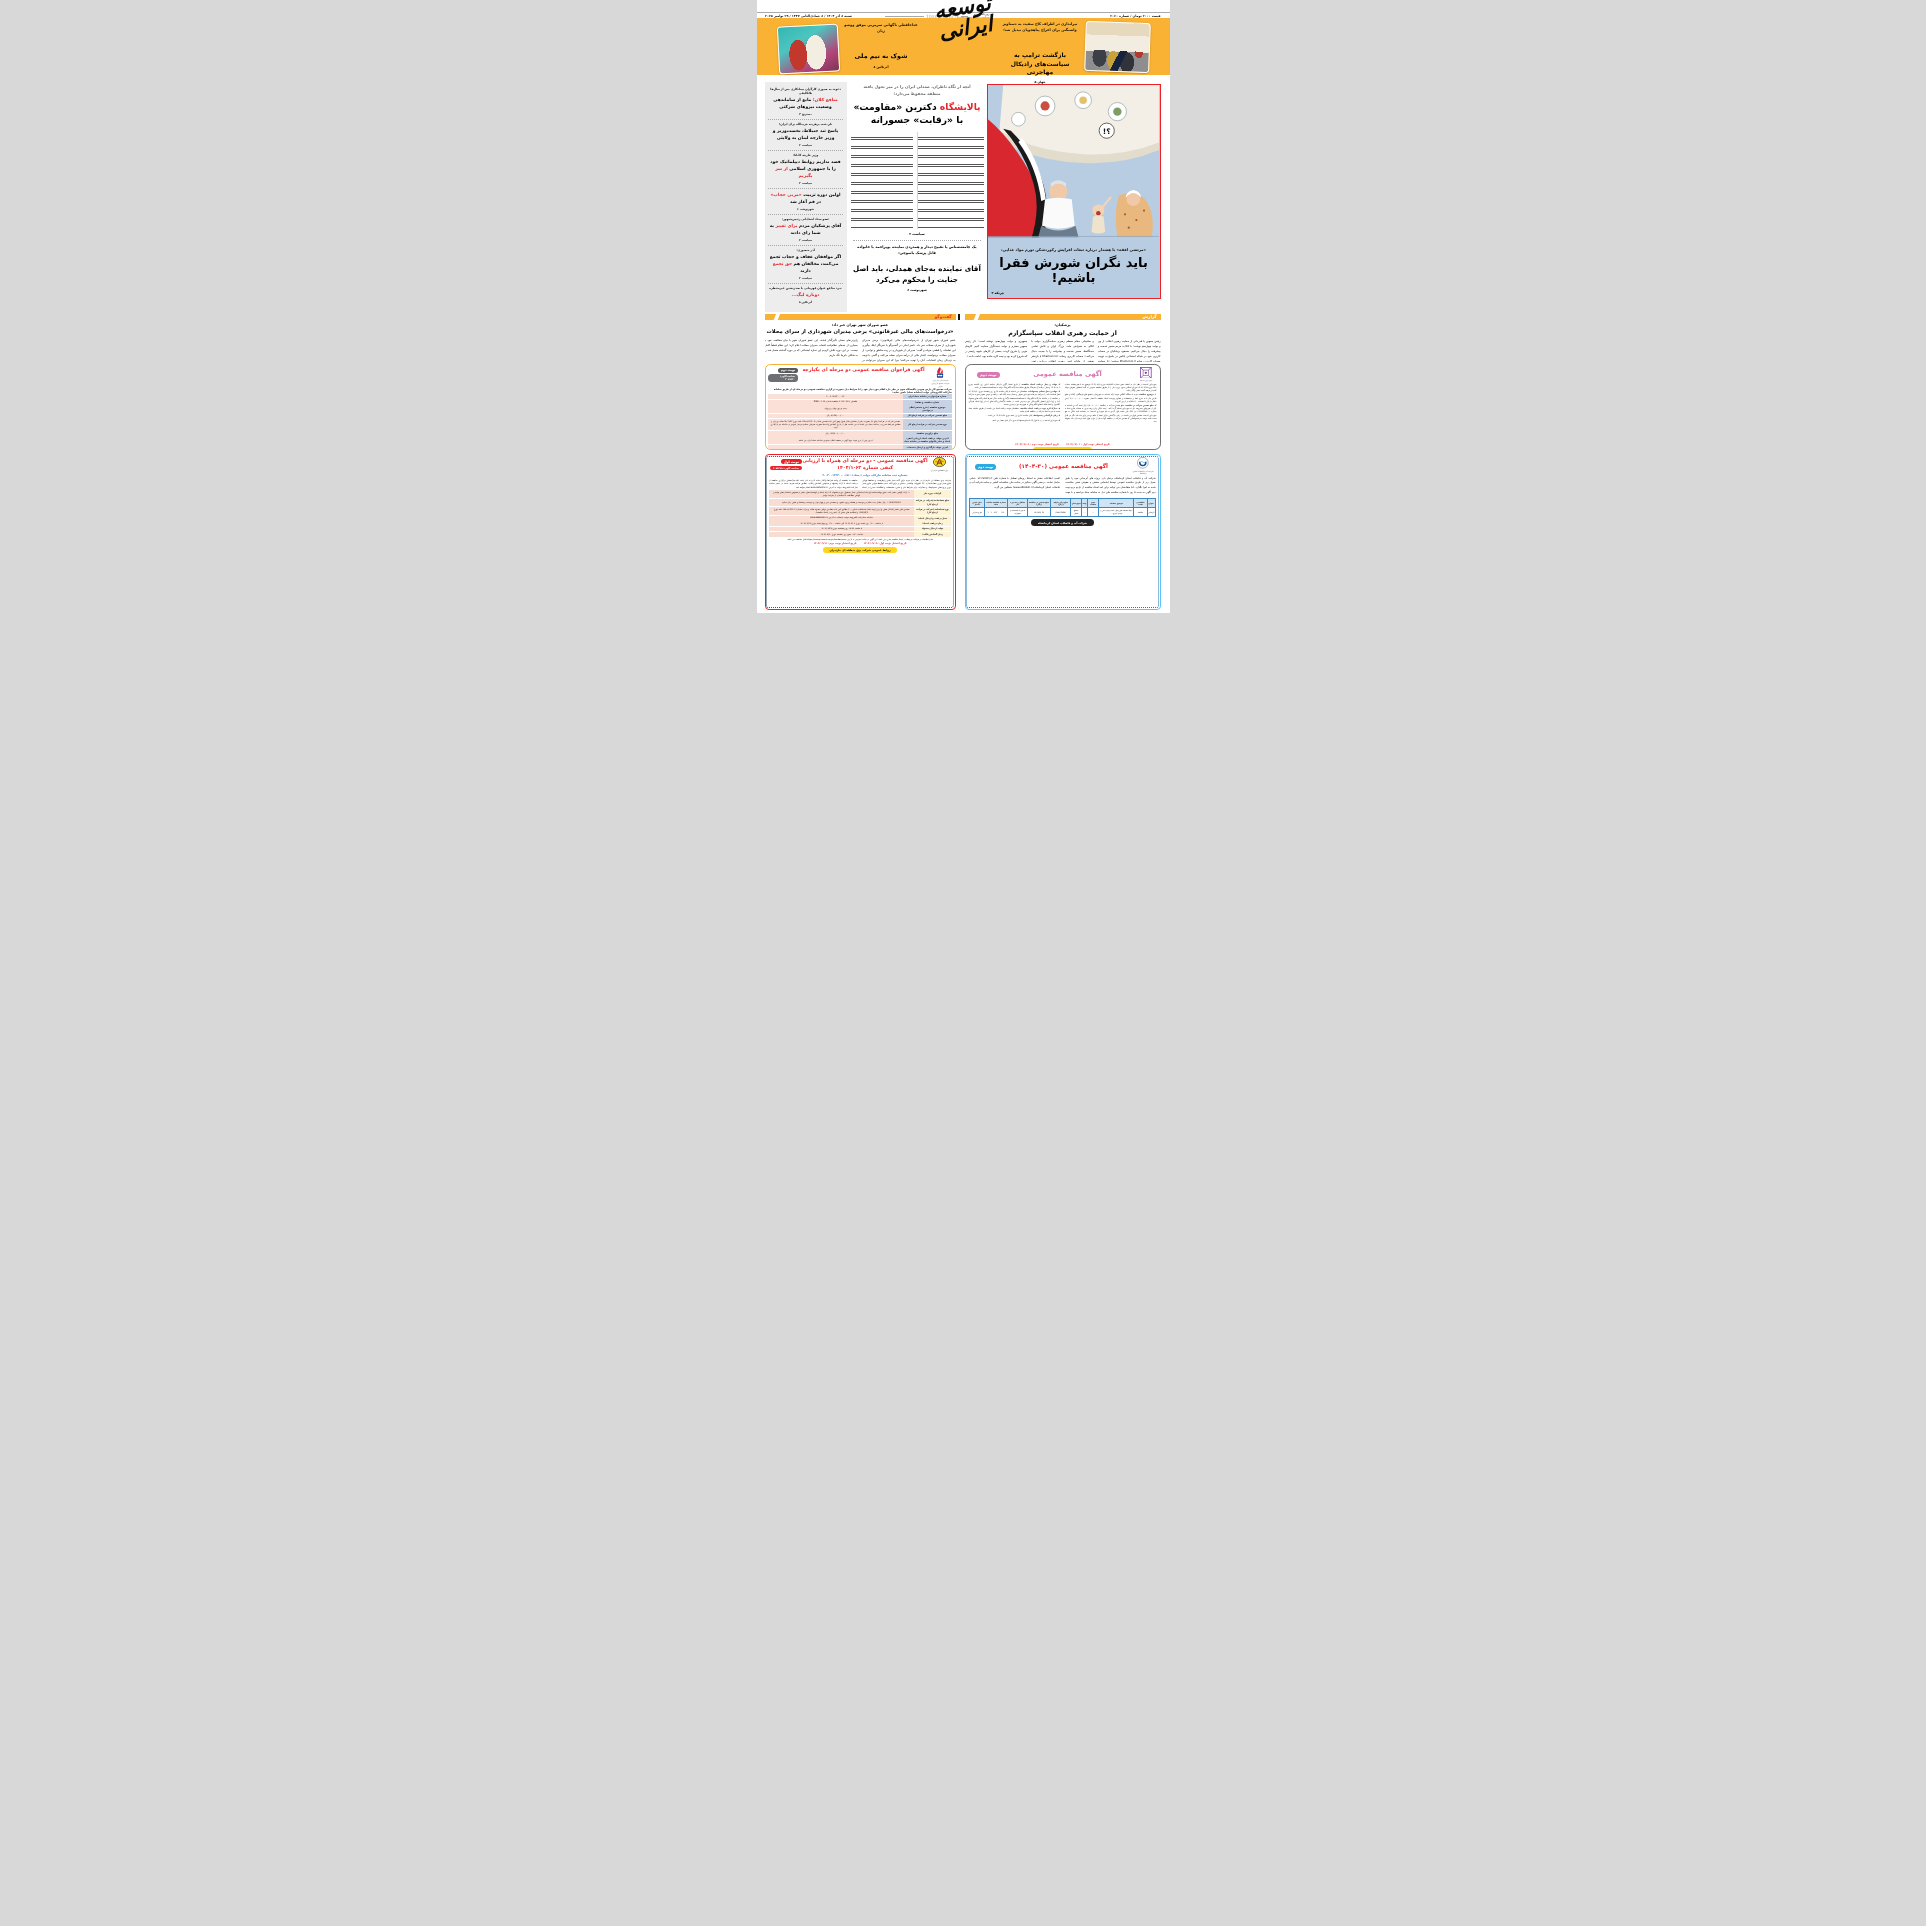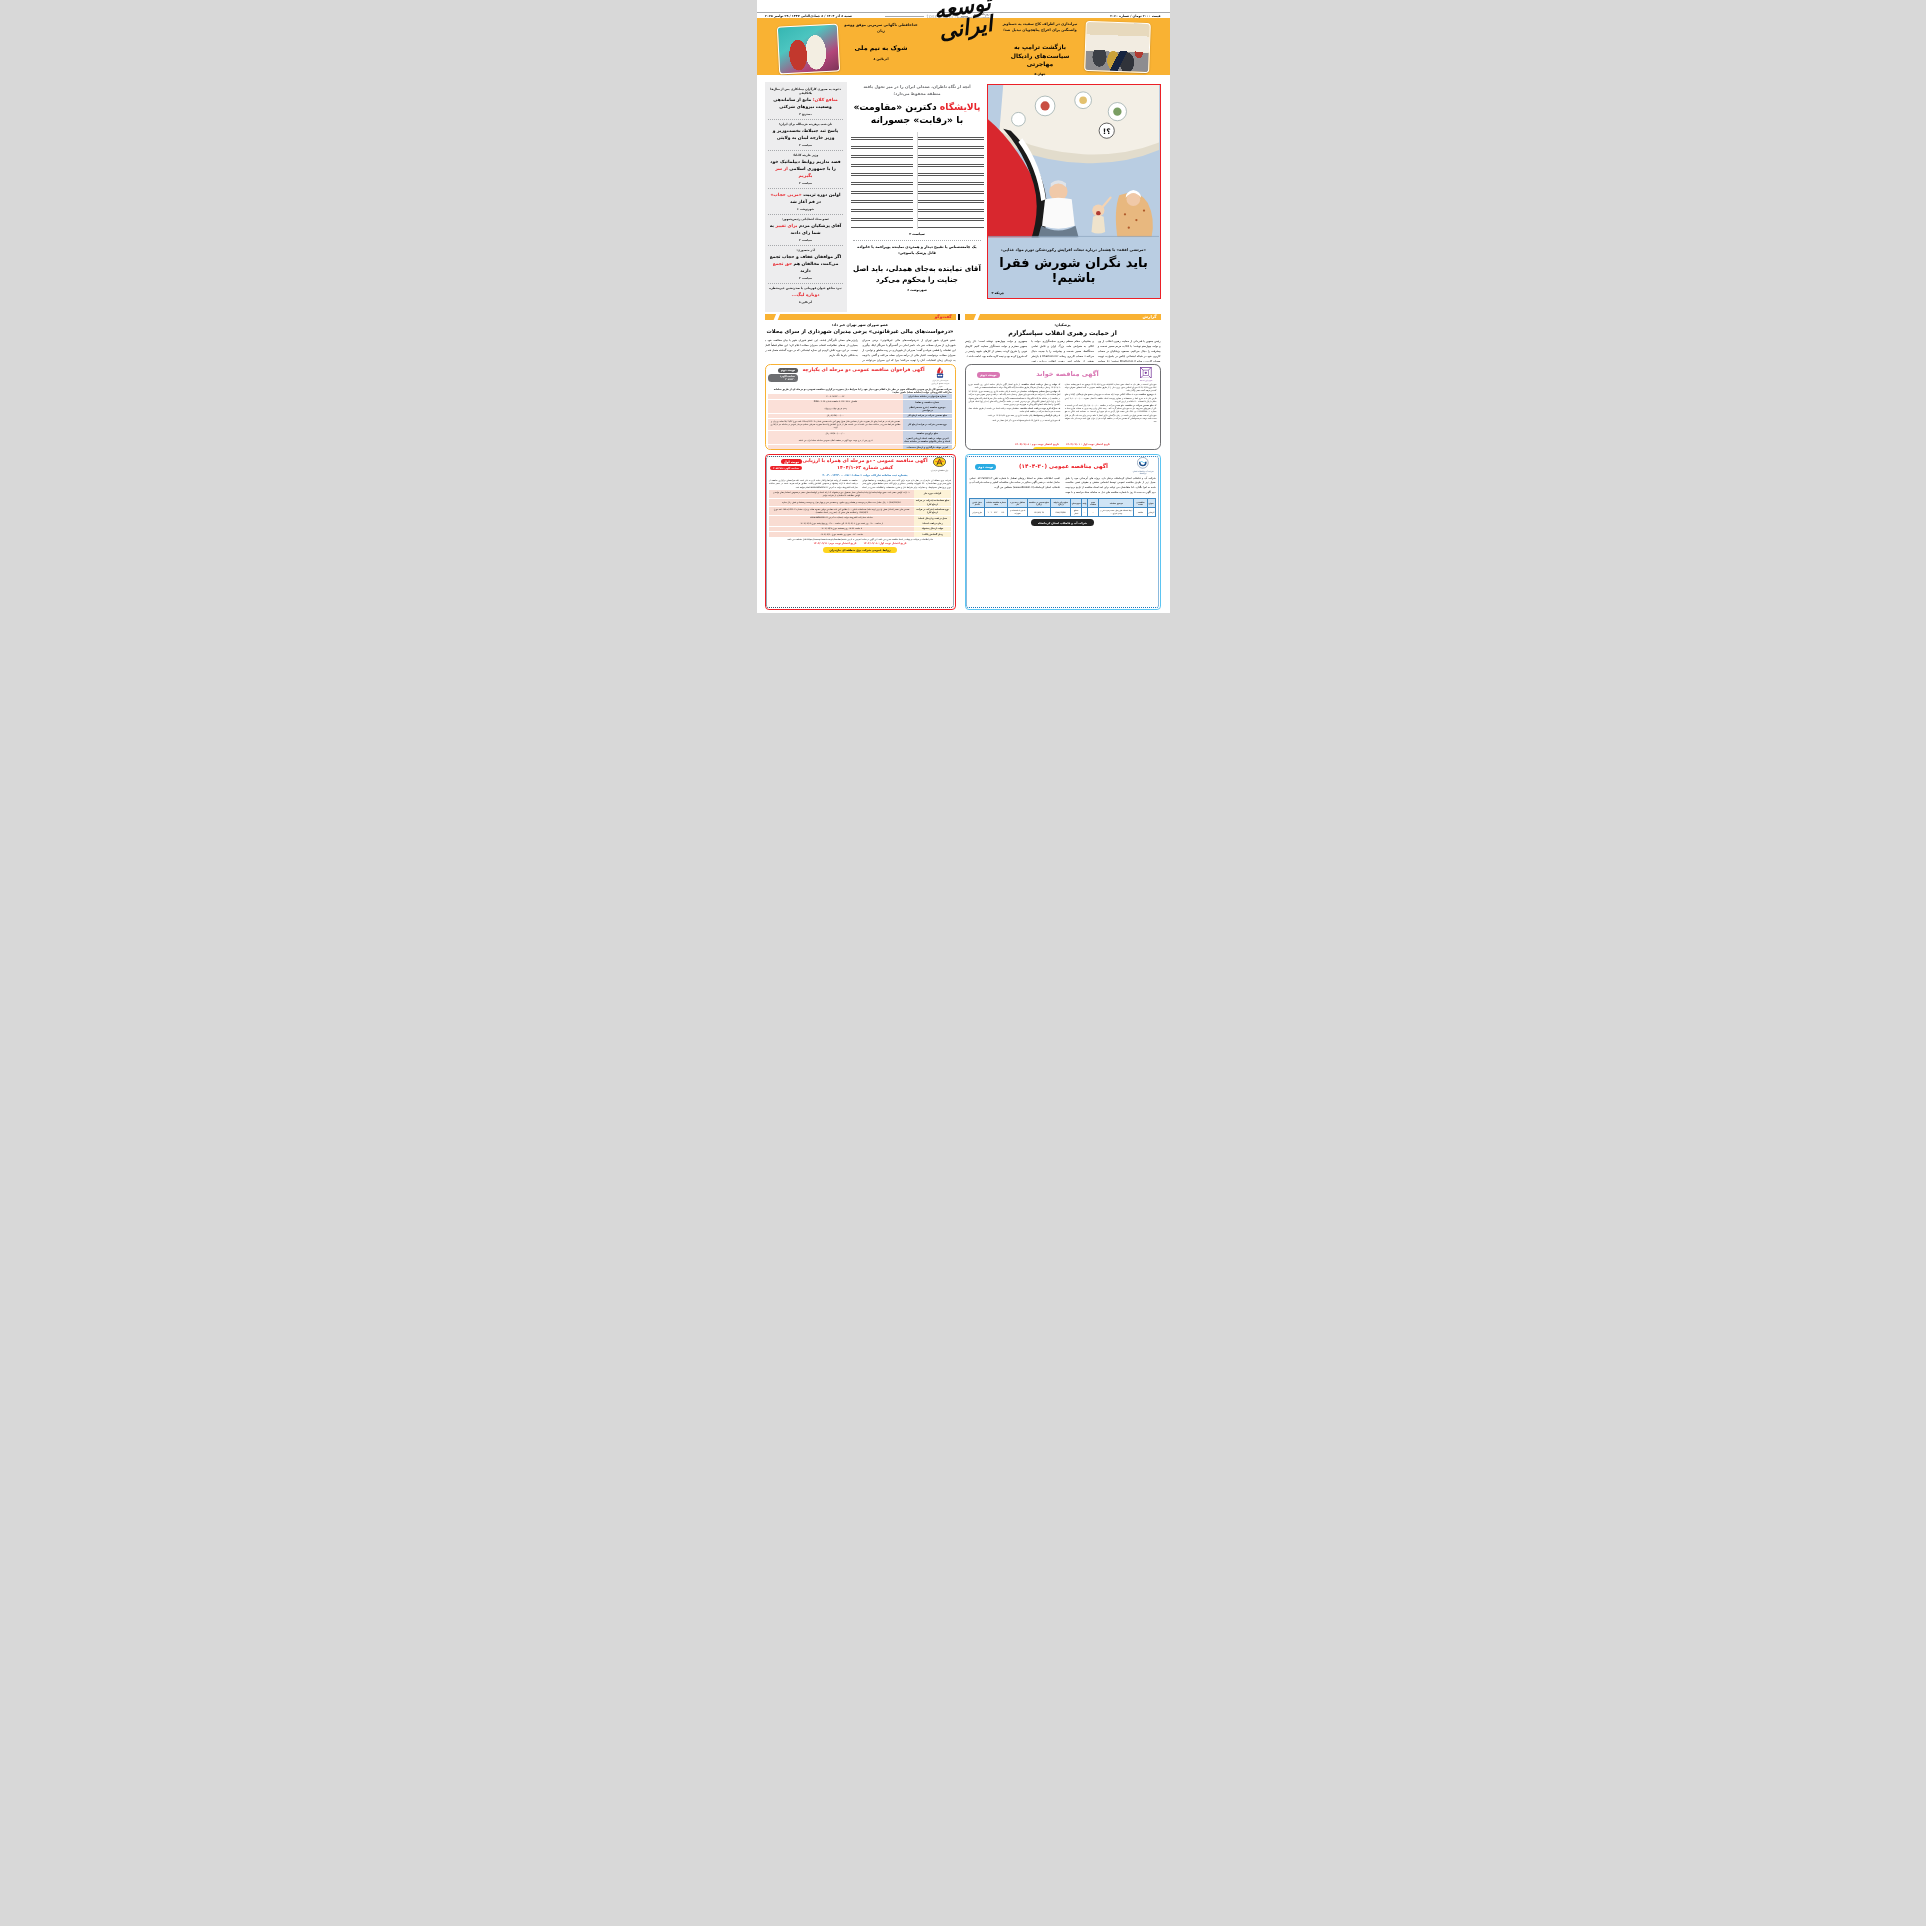--- a/index.html
+++ b/index.html
@@ -34,21 +34,21 @@
       linear-gradient(to bottom, #e7d9bd 0 26%, #f2ece1 26% 58%, transparent 58%),
       linear-gradient(115deg, transparent 0 55%, #15233f 55% 64%, transparent 64%),
       radial-gradient(11.6px 16px at 22% 72%, #3c3f46 0 60%, transparent 61%),
       radial-gradient(10px 15.4px at 44% 78%, #caa23a 0 60%, transparent 61%),
       radial-gradient(11.6px 17px at 66% 82%, #30333a 0 60%, transparent 61%),
       radial-gradient(7px 9.2px at 84% 60%, #b03a31 0 60%, transparent 61%),
       linear-gradient(to bottom,#efe8d8 0 60%, #8e8d90 60% 100%);}
   .ts-left{left:86px;top:23px;width:77px;z-index:2;}
   .ts-right{left:241px;top:22.3px;width:85px;z-index:2;}
   .ts-kicker{font-size:3.6px;font-weight:800;line-height:1.55;color:#111;}
-  .ts-headline{font-size:6.4px;font-weight:900;line-height:1.4;color:#000;margin-top:10px;}
+  .ts-headline{font-size:6.4px;font-weight:900;line-height:1.4;color:#000;margin-top:18px;}
   .ts-tag{font-size:3.1px;font-weight:800;margin-top:3.5px;}
   
   .sidebar{left:8px;top:82px;width:82px;height:230px;background:#EDEDEE;padding:2.3px 3.1px;overflow:hidden;}
   .sb-item{padding:2.3px 0.8px 2.7px;text-align:center;}
   .sb-item + .sb-item{border-top:1px dotted #a7a9ac;}
   .sb-kicker{font-size:2.9px;font-weight:800;line-height:1.6;color:#111;}
   .sb-headline{font-size:4.4px;font-weight:900;line-height:1.55;margin:1.2px 0 0;color:#000;}
   .sb-tag{font-size:2.7px;font-weight:800;margin-top:1.5px;color:#111;}
   
   .centercol{left:94px;top:82px;width:133px;height:230px;}
@@ -354,21 +354,21 @@
     <div class="and-head">
       <div class="and-logo">
         <svg width="11.6" height="11.6" viewBox="0 0 30 30">
           <rect x="1" y="1" width="28" height="28" fill="#fff" stroke="#7B3F9E" stroke-width="2"></rect>
           <rect x="8" y="8" width="14" height="14" fill="#fff" stroke="#7B3F9E" stroke-width="1.5"></rect>
           <path d="M1,1 L8,8 M29,1 L22,8 M1,29 L8,22 M29,29 L22,22" stroke="#7B3F9E" stroke-width="2"></path>
           <circle cx="15" cy="15" r="3" fill="#7B3F9E"></circle>
         </svg>
         <div class="cap">شهرداری اندیشه</div>
       </div>
-      <div class="and-title">آگهی مناقصه خواند</div>
+      <div class="and-title">آگهی مناقصه عمومی</div>
       <div class="and-badge">
         <span class="pill" style="background:#D977B3;font-size:3.5px">نوبت دوم</span>
       </div>
     </div>
     <div class="and-body">
         <p>شهرداری اندیشه در نظر دارد به استناد مجوز شماره ۵/۵/۵۳۲د مورخ ۱۴۰۴/۰۸/۱۷ موضوع بند ۷ صورتجلسه شماره ۳۵۲ مورخ ۱۴۰۴/۰۷/۲۲ شورای اسلامی شهر، پروژه ذیل را از طریق مناقصه عمومی به کلیه اشخاص حقوقی، تولید کننده و عرضه کننده معتبر واگذار نماید.</p>
         <p><b>۱- موضوع مناقصه: </b>خرید ۵ دستگاه کانکس جهت ارائه خدمات به شهروندان مجتمع های فرهنگیان، آپادانا و خلیج فارس فاز ۵ به شرح ابعاد و مشخصات و تصاویر پیوست اسناد مناقصه با اعتبار مصوب ۳۰/۰۰۰/۰۰۰/۰۰۰ (سی میلیارد) ریال با احتساب ۱۰٪ مالیات بر ارزش افزوده.</p>
         <p><b>۲- مبلغ تضمین شرکت در مناقصه: </b>مبلغ تضمین شرکت در مناقصه ۱/۵۰۰/۰۰۰/۰۰۰ ریال است که می بایست به یکی از صورتهای مشروحه ذیل به شهرداری تسلیم گردد. الف- رسید بانکی واریز وجه مزبور به حساب جاری سیبا به شماره ۱۱۳۹۹۴۴۴۵۶۰۰۱ نزد بانک ملی شعبه بلوار آزادی به نام شهرداری اندیشه؛ ب- ضمانت نامه بانکی به نفع شهرداری اندیشه. تضمین فوق می بایست در زمان بازگشایی دارای اعتبار ۳ ماهه بوده و برای سه ماه دیگر نیز قابل تمدید باشد. توجه: به پیشنهادهایی که تضمین شرکت در مناقصه آنها به غیر از موارد فوق باشد ترتیب اثر داده نخواهد شد.</p>
         <p><b>۳- مهلت و محل دریافت اسناد مناقصه: </b>از تاریخ انتشار آگهی تا پایان ساعت اداری روز یکشنبه مورخ ۱۴۰۴/۰۹/۰۹ و محل دریافت آن صرفاً از طریق سامانه تدارکات الکترونیک دولت www.setadiran.ir می باشد.</p>
         <p><b>۴- مهلت و محل تسلیم پیشنهادات: </b>متقاضیان می بایست تا پایان ساعت اداری روز پنجشنبه مورخ ۱۴۰۴/۰۹/۲۰ اصل ضمانت نامه را به واحد دبیرخانه شهرداری تحویل و شماره ثبت پاکت الف دریافت و سپس تصویر سپرده شرکت در مناقصه را در سامانه تدارکات الکترونیک www.setadiran.ir بارگذاری نمایند. تذکر: صرفا اسناد پاکت های پیشنهاد (ب) و (ج) دارای امضای الکترونیکی مورد پذیرش است. در جلسه بازگشایی پاکت های (ب) و (ج) اسناد فیزیکی (کاغذی) و اسناد فاقد امضای الکترونیکی به هیچ وجه مورد پذیرش نیست.</p>

